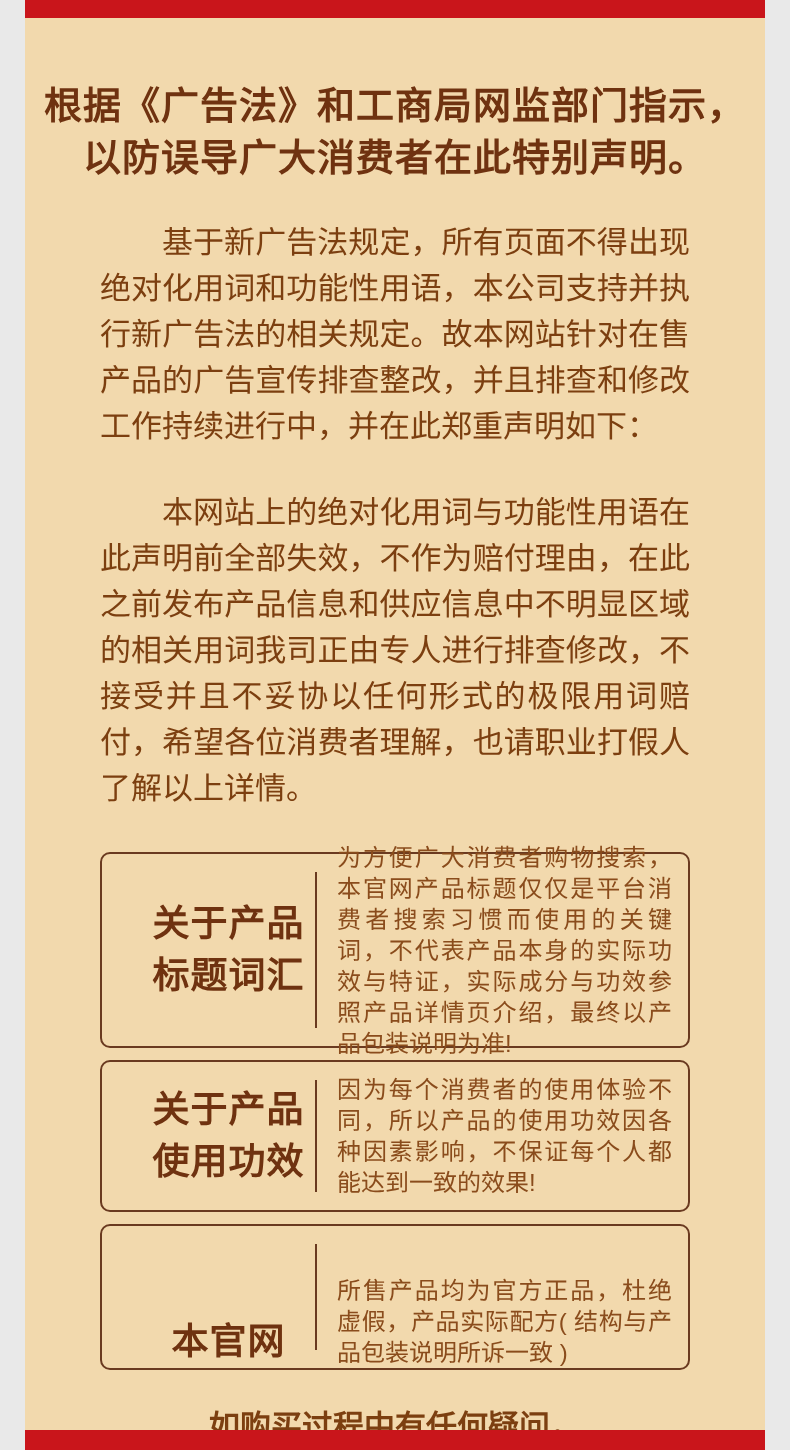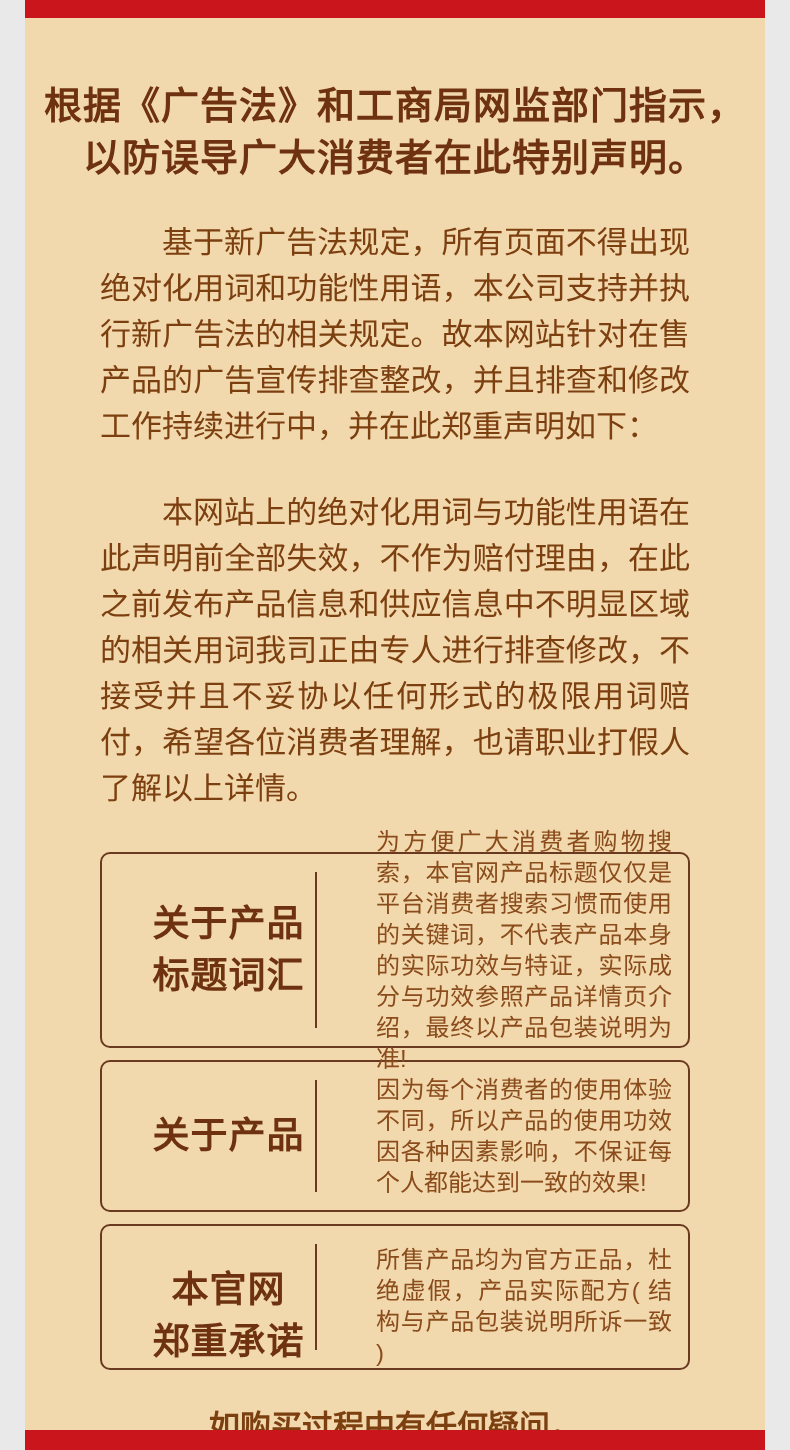--- a/index.html
+++ b/index.html
@@ -69,27 +69,26 @@
   }
   .box-label span { display: block; }
   .box-divider {
     width: 2px;
     align-self: stretch;
     margin: 18px 0;
     background: #6a3a20;
   }
   .box-desc {
     flex: 1;
-    padding: 0 16px 0 29px;
+    padding: 0 16px 0 20px;
     font-family: "Liberation Sans", "DejaVu Sans", sans-serif;
     font-size: 24px;
     line-height: 31px;
     text-align: justify;
     color: #8a4c1c;
-    margin-left: 30px;
   }
 
   .footer {
     margin-top: 38px;
     text-align: center;
     font-size: 31px;
     line-height: 38px;
     font-weight: bold;
     color: #7c3f10;
   }
@@ -118,29 +117,29 @@
         <span>关于产品</span>
         <span>标题词汇</span>
       </div>
       <div class="box-divider"></div>
       <div class="box-desc">为方便广大消费者购物搜索，本官网产品标题仅仅是平台消费者搜索习惯而使用的关键词，不代表产品本身的实际功效与特证，实际成分与功效参照产品详情页介绍，最终以产品包装说明为准!</div>
     </div>
 
     <div class="notice-box b2">
       <div class="box-label">
         <span>关于产品</span>
+        <span>使用功效</span>
       </div>
       <div class="box-divider"></div>
       <div class="box-desc">因为每个消费者的使用体验不同，所以产品的使用功效因各种因素影响，不保证每个人都能达到一致的效果!</div>
     </div>
 
     <div class="notice-box b3">
       <div class="box-label">
         <span>本官网</span>
-        <span>郑重承诺</span>
       </div>
       <div class="box-divider"></div>
       <div class="box-desc">所售产品均为官方正品，杜绝虚假，产品实际配方( 结构与产品包装说明所诉一致 )</div>
     </div>
 
   </div>
 
   <div class="footer">
     <div>如购买过程中有任何疑问，</div>
     <div>可随时咨询在线客服，特此申明!</div>

